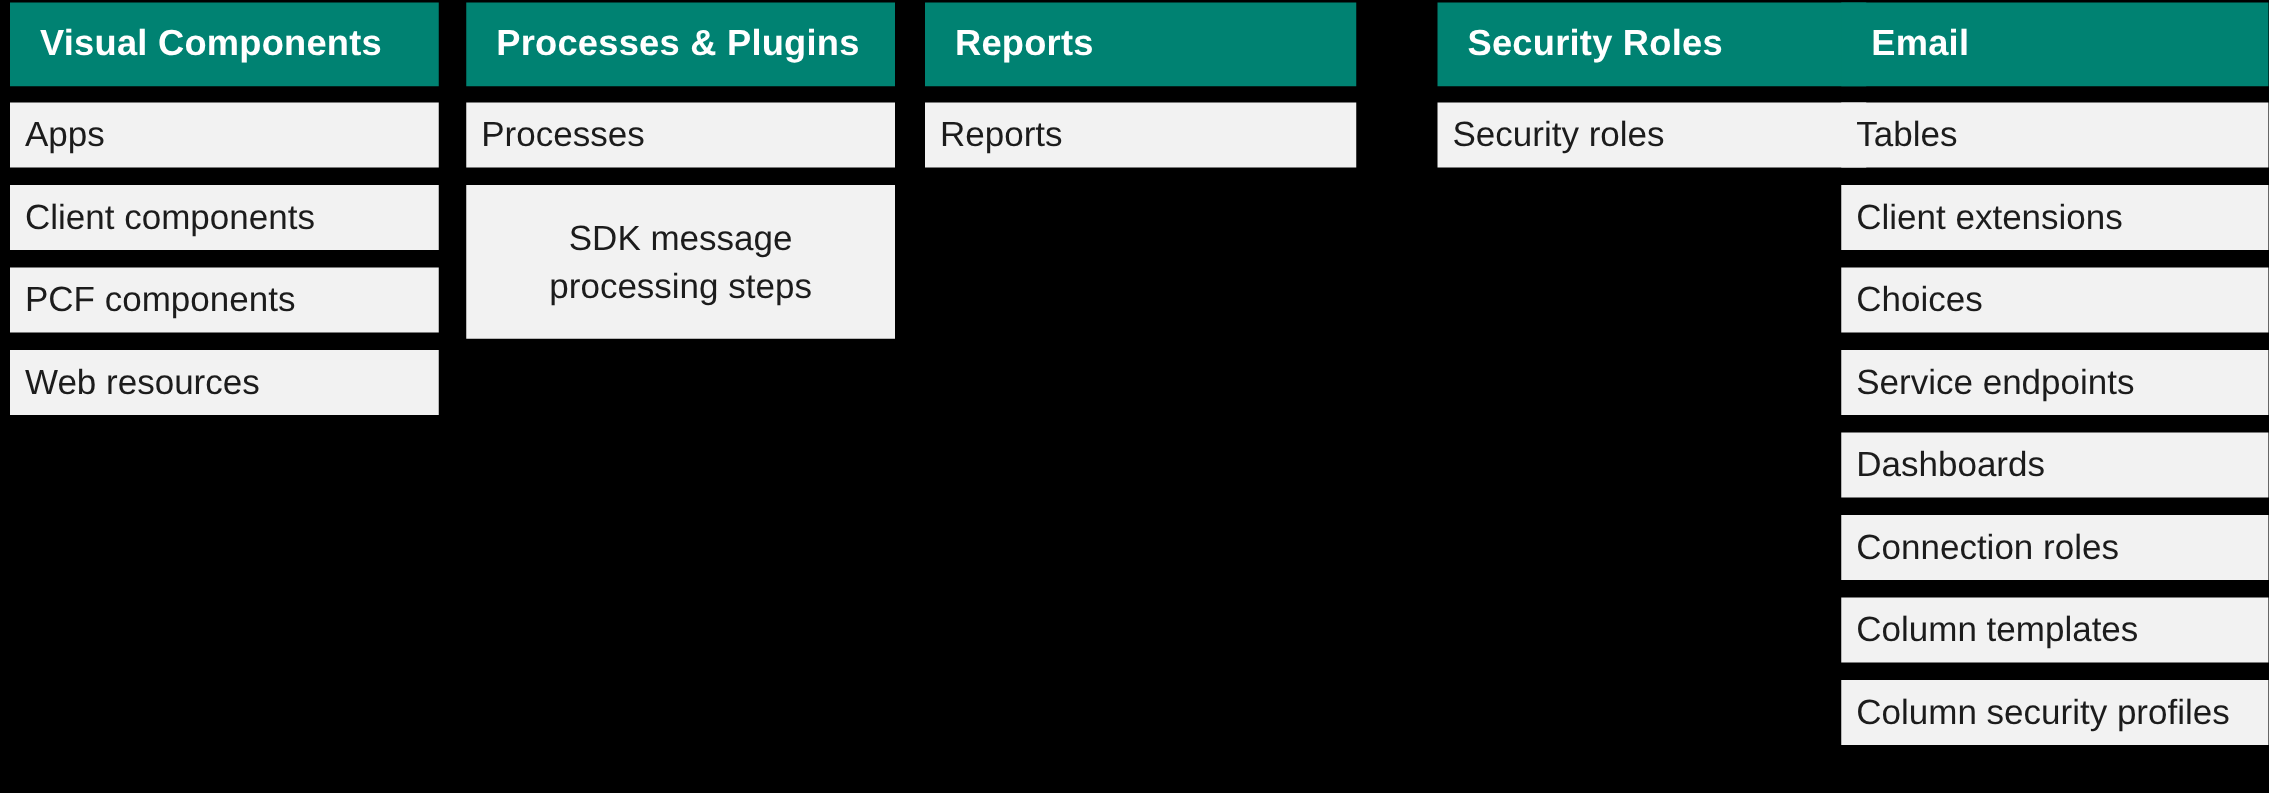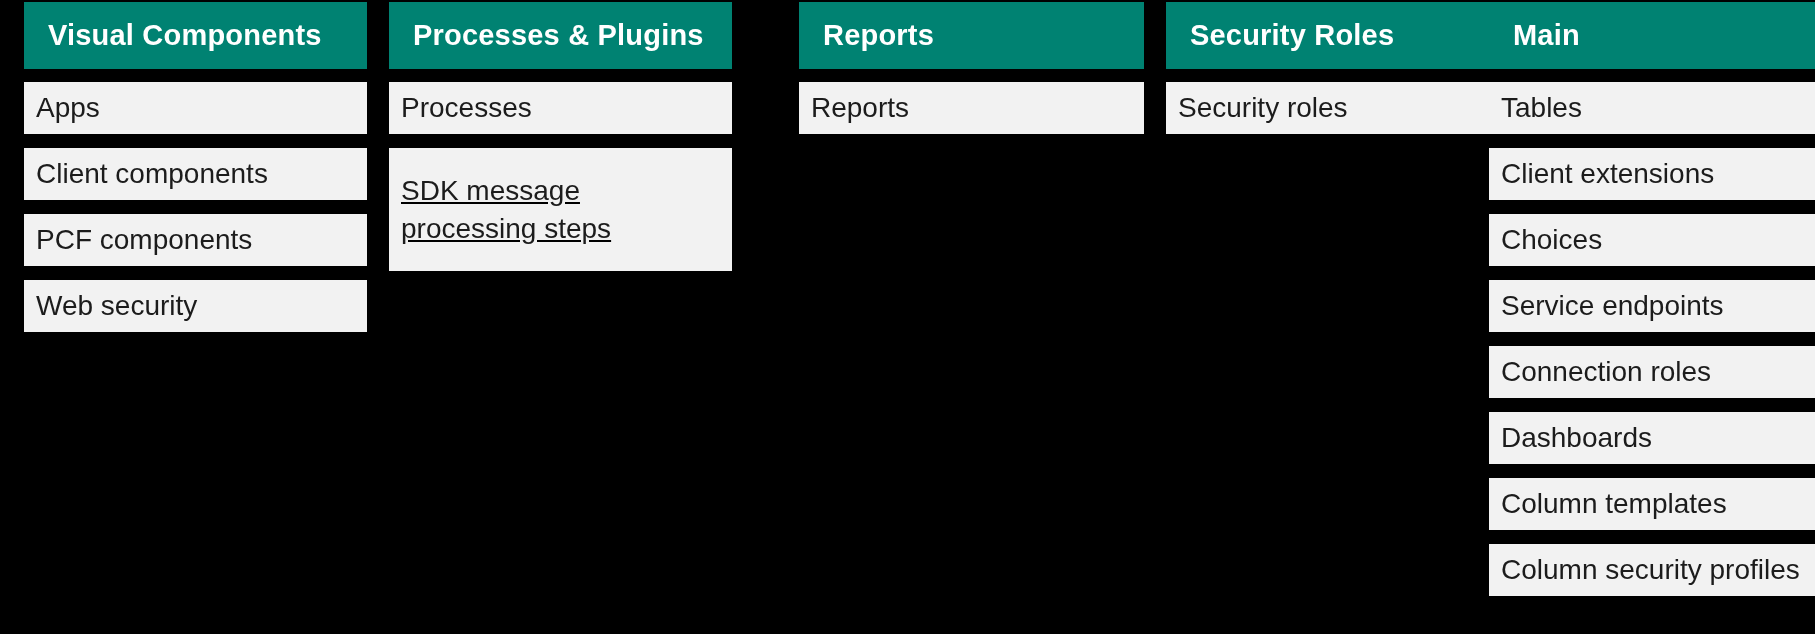--- a/index.html
+++ b/index.html
@@ -11,21 +11,20 @@
     position: relative;
     width: 1815px;
     height: 634px;
     background: #000000;
     overflow: hidden;
     font-family: "Liberation Sans", sans-serif;
   }
   .col {
     position: absolute;
     top: 2px;
-    margin-left: 16px;
   }
   .col-header {
     height: 67px;
     background: #008272;
     display: flex;
     align-items: center;
     padding-left: 24px;
     box-sizing: border-box;
     margin-bottom: 13px;
   }
@@ -46,21 +45,20 @@
     margin-bottom: 14px;
   }
   .cell span {
     color: #1c1c1c;
     font-size: 28px;
     line-height: 1.35;
   }
   .cell-tall {
     height: 123px;
     padding-right: 12px;
-    text-decoration: underline;
   }
 </style>
 </head>
 <body>
 
 <div class="stage">
 
   <section class="col" style="left:8px; width:343px;">
     <header class="col-header">
       <span class="col-title">Visual Components</span>
@@ -68,75 +66,75 @@
     <div class="cell">
       <span>Apps</span>
     </div>
     <div class="cell">
       <span>Client components</span>
     </div>
     <div class="cell">
       <span>PCF components</span>
     </div>
     <div class="cell">
-      <span>Web security</span>
+      <span>Web resources</span>
     </div>
   </section>
 
-  <section class="col" style="left:373px; width:343px;">
+  <section class="col" style="left:373px; width:343px;text-align:center;">
     <header class="col-header">
       <span class="col-title">Processes &amp; Plugins</span>
     </header>
     <div class="cell">
       <span>Processes</span>
     </div>
     <div class="cell cell-tall">
       <span>SDK message processing steps</span>
     </div>
   </section>
 
-  <section class="col" style="left:783px; width:345px;">
+  <section class="col" style="left:740px; width:345px;">
     <header class="col-header">
       <span class="col-title">Reports</span>
     </header>
     <div class="cell">
       <span>Reports</span>
     </div>
   </section>
 
   <section class="col" style="left:1150px; width:343px;">
     <header class="col-header">
       <span class="col-title">Security Roles</span>
     </header>
     <div class="cell">
       <span>Security roles</span>
     </div>
   </section>
 
   <section class="col" style="left:1473px; width:342px;">
     <header class="col-header">
-      <span class="col-title">Main</span>
+      <span class="col-title">Email</span>
     </header>
     <div class="cell">
       <span>Tables</span>
     </div>
     <div class="cell">
       <span>Client extensions</span>
     </div>
     <div class="cell">
       <span>Choices</span>
     </div>
     <div class="cell">
       <span>Service endpoints</span>
     </div>
     <div class="cell">
-      <span>Connection roles</span>
+      <span>Dashboards</span>
     </div>
     <div class="cell">
-      <span>Dashboards</span>
+      <span>Connection roles</span>
     </div>
     <div class="cell">
       <span>Column templates</span>
     </div>
     <div class="cell">
       <span>Column security profiles</span>
     </div>
   </section>
 
 </div>

